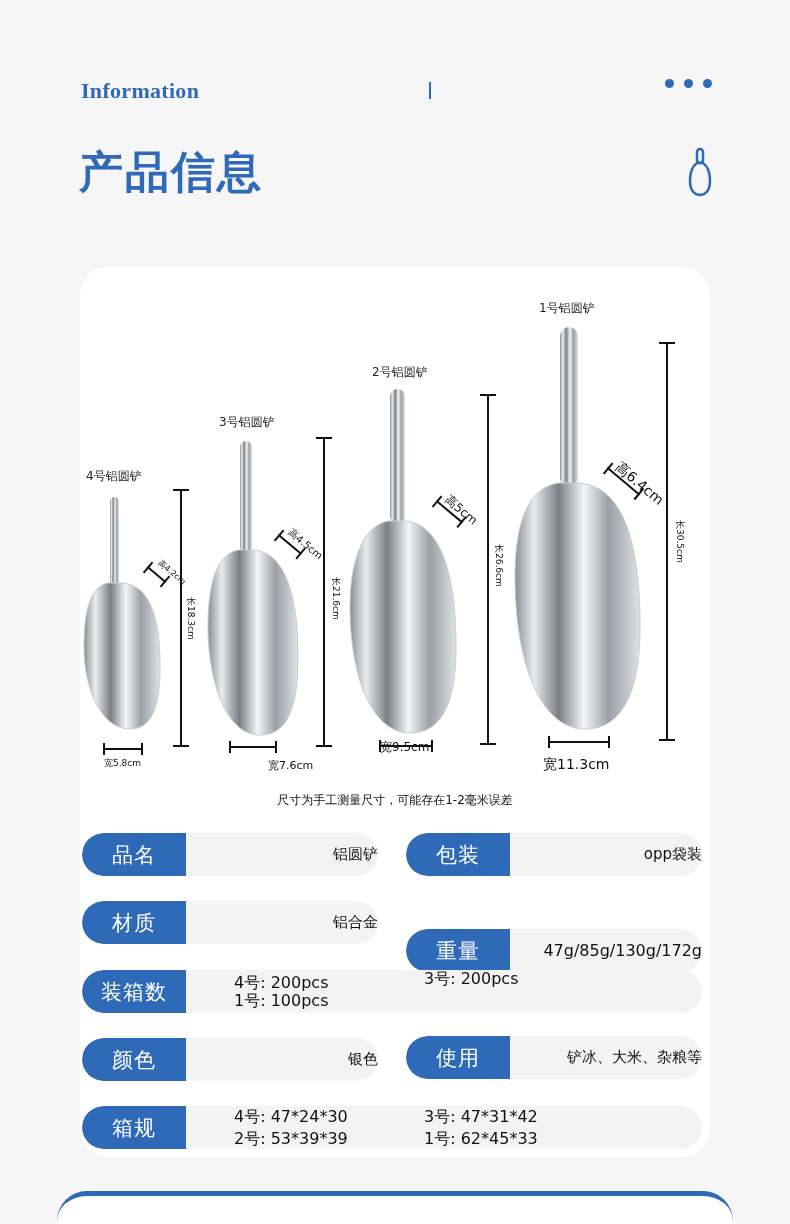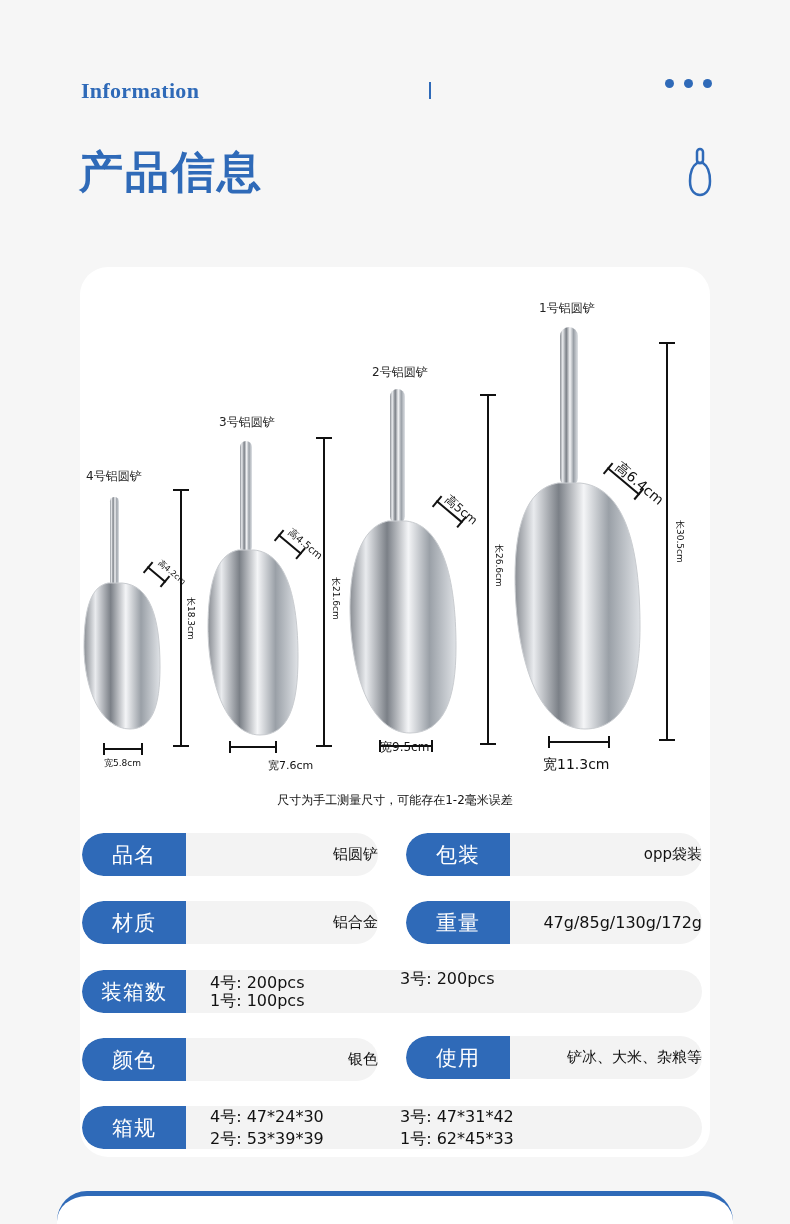--- a/index.html
+++ b/index.html
@@ -64,21 +64,21 @@
     position: absolute; height: 43px; background: #f3f3f3; border-radius: 22px;
     display: flex; align-items: center; overflow: hidden;
   }
   .row .lbl {
     width: 104px; height: 100%; background: #2f6ab8; color: #fff;
     font-size: 21px; display: flex; align-items: center; justify-content: center;
     border-radius: 22px 0 0 22px; letter-spacing: 1px;
   }
   .row .val { flex: 1; text-align: right; font-size: 15px; color: #111; }
   .row.wide .vals {
-    flex: 1; display: grid; grid-template-columns: 190px 1fr; padding-left: 24px;
+    flex: 1; display: grid; grid-template-columns: 190px 1fr; padding-left: 48px;
     font-size: 16px; line-height: 22px; color: #111;
   }
   .bottom-card {
     position: absolute; left: 57px; top: 1191px; width: 676px; height: 60px;
     background: #fff; border-radius: 30px 30px 0 0; border-top: 5px solid #2f6ab8;
   }
 </style>
 </head>
 <body>
 
@@ -174,21 +174,21 @@
     <div class="val">铝圆铲</div>
   </div>
   <div class="row" style="left:326px;top:566px;width:296px;gap:12px;">
     <div class="lbl">包装</div>
     <div class="val">opp袋装</div>
   </div>
   <div class="row" style="left:2px;top:634px;width:296px;">
     <div class="lbl">材质</div>
     <div class="val">铝合金</div>
   </div>
-  <div class="row" style="left:326px;top:634px;width:296px;">
+  <div class="row" style="left:326px;top:662px;width:296px;">
     <div class="lbl">重量</div>
     <div class="val" style="font-size:16px;">47g/85g/130g/172g</div>
   </div>
   <div class="row wide" style="left:2px;top:703px;width:620px;">
     <div class="lbl">装箱数</div>
     <div class="vals">
       <span>4号: 200pcs</span>
       <span style="margin-top:-4px;">3号: 200pcs</span>
       <span style="margin-top:-4px;">1号: 100pcs</span>
     </div>

